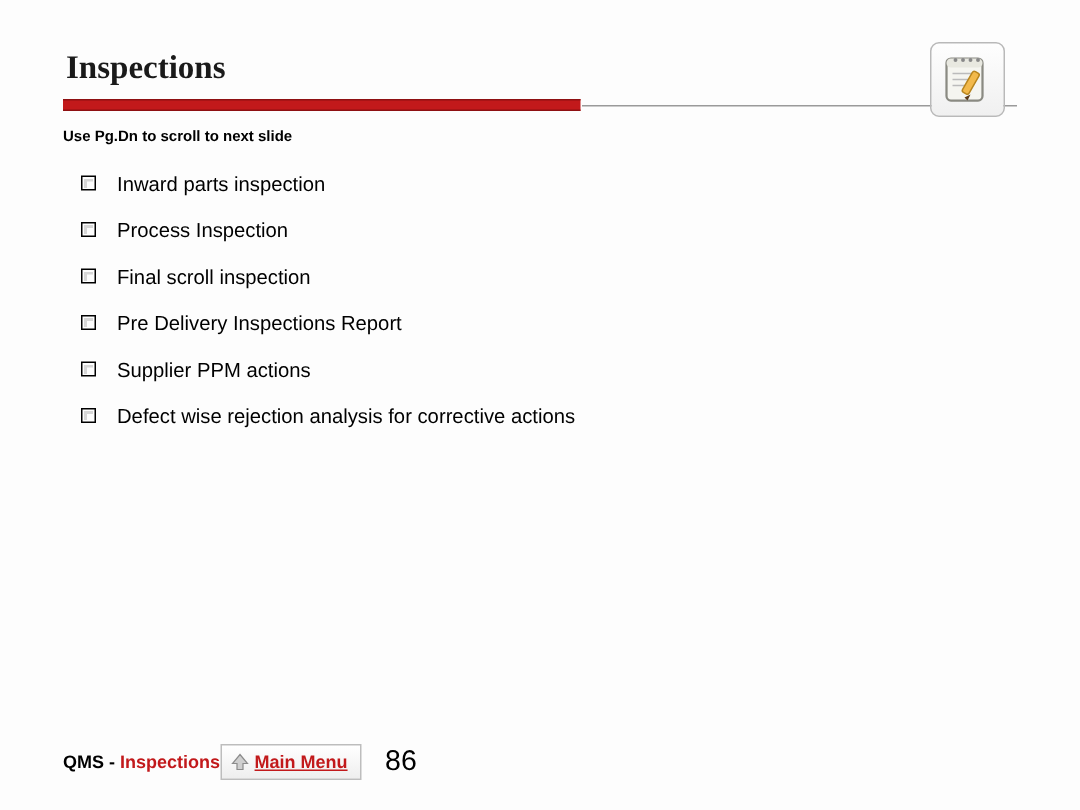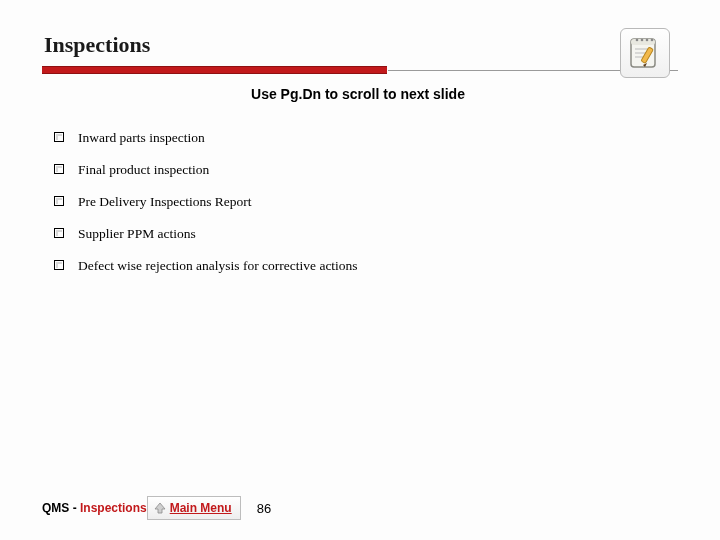--- a/index.html
+++ b/index.html
@@ -55,32 +55,31 @@
     border-top: 1px solid #8e1012;
     border-bottom: 1px solid #8e1012;
   }
   .ruler-gray {
     height: 1px;
     background: #9a9a9a;
     flex: 1;
     margin-left: 1px;
   }
   .hint {
-    text-align: center;
-    font-size: 14px;
+    text-align: left;
+    font-size: 10px;
     font-weight: bold;
     color: #000;
     margin-top: 12px;
     margin-right: 4px;
   }
   .list {
     list-style: none;
-    margin-top: 28px;
+    margin-top: 18px;
     margin-left: 12px;
-    font-family: Liberation Serif, serif;
   }
   .list li {
     display: flex;
     align-items: flex-start;
     font-size: 13.5px;
     color: #000;
     margin-bottom: 16px;
   }
   .bullet {
     width: 10px;
@@ -118,21 +117,21 @@
     color: #c2191b;
     font-weight: bold;
     font-size: 12px;
     padding: 4px 8px 4px 6px;
     display:flex;
     align-items:center;
     gap:4px;
     cursor:pointer;
     text-decoration: underline;
   }
-  .page-num { font-size: 13px; color:#000; }
+  .page-num { font-size: 19px; color:#000; }
 </style>
 </head>
 <body>
 
 <div class="slide">
 
   <div class="icon-box">
     <svg width="40" height="40" viewBox="0 0 40 40">
       <rect x="6" y="6" width="24" height="28" rx="3" fill="#f5f5f0" stroke="#8a8a82" stroke-width="1.5"></rect>
       <rect x="6" y="6" width="24" height="6" rx="3" fill="#e8e8e0"></rect>
@@ -159,21 +158,25 @@
 
   <div class="hint">Use Pg.Dn to scroll to next slide</div>
 
   <ul class="list">
     <li>
         <span class="bullet"></span>
         <span>Inward parts inspection</span>
       </li>
     <li>
         <span class="bullet"></span>
-        <span>Final product inspection</span>
+        <span>Process Inspection</span>
+      </li>
+    <li>
+        <span class="bullet"></span>
+        <span>Final scroll inspection</span>
       </li>
     <li>
         <span class="bullet"></span>
         <span>Pre Delivery Inspections Report</span>
       </li>
     <li>
         <span class="bullet"></span>
         <span>Supplier PPM actions</span>
       </li>
     <li>

